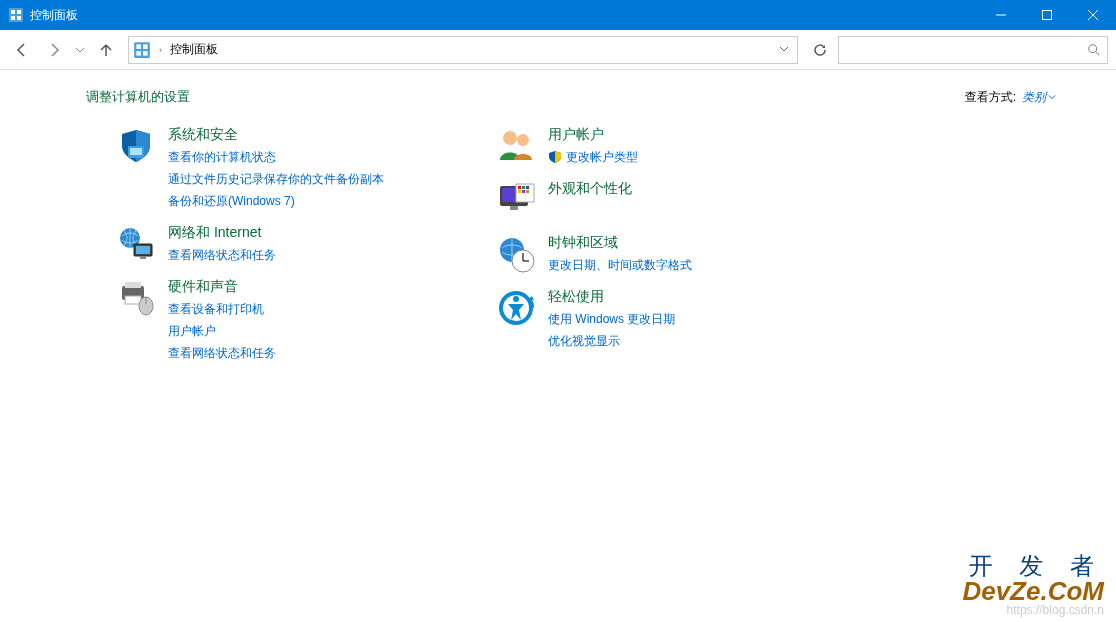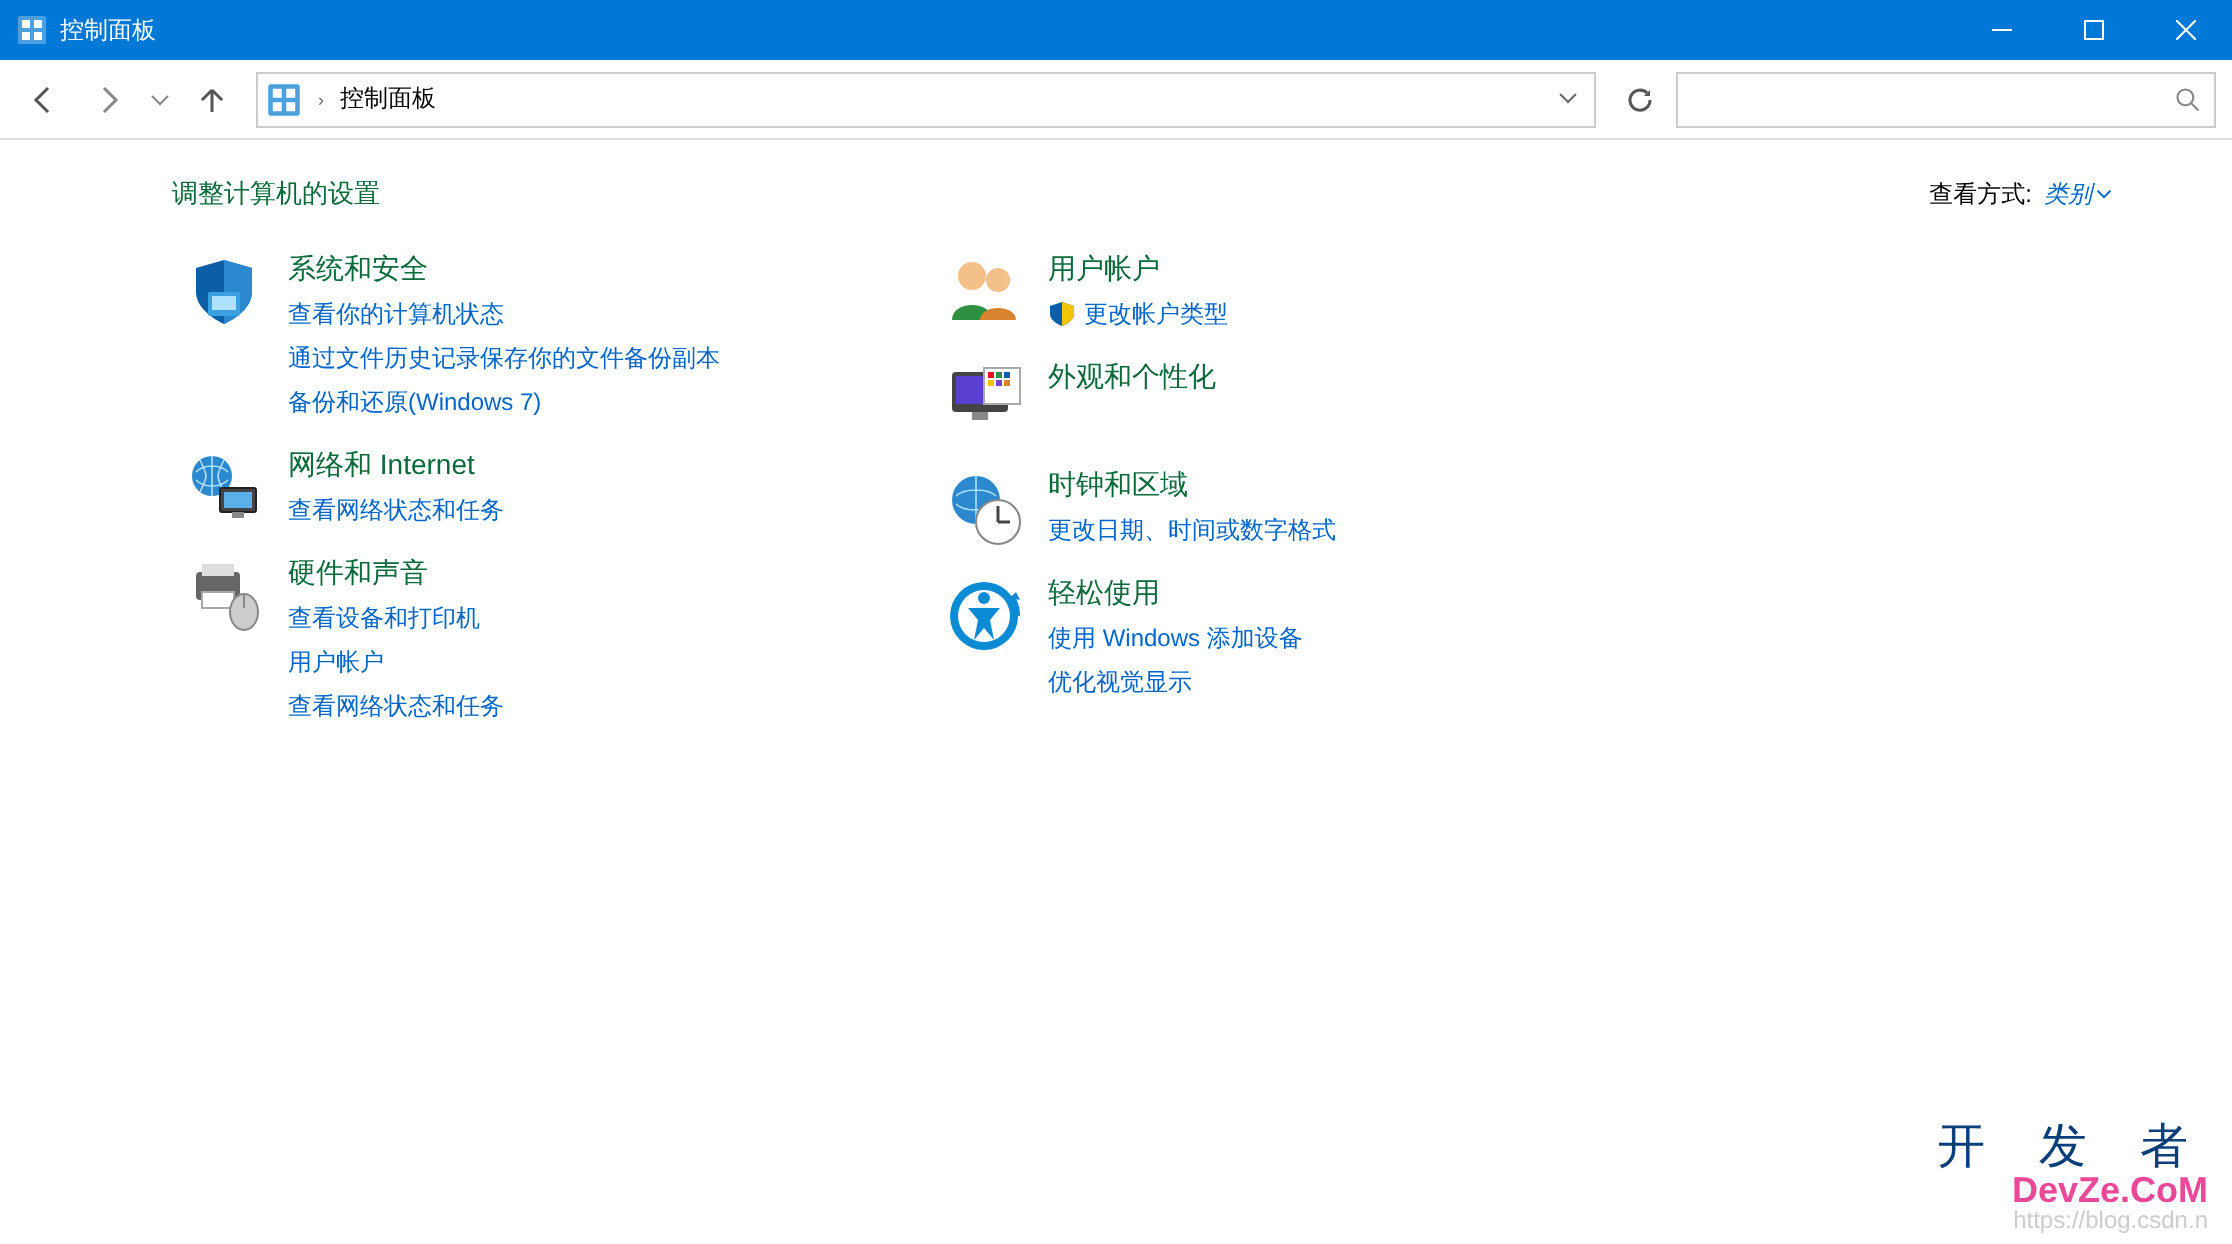--- a/index.html
+++ b/index.html
@@ -88,21 +88,21 @@
     align-items:center;
     padding: 0 60px 20px 86px;
   }
   .content-title { color:#0a6a3a; font-size:13px; }
   .view-by { display:flex; align-items:center; gap:6px; font-size:12px; }
   .view-by .val { color:#0066cc; display:flex;align-items:center;gap:2px; cursor:pointer;font-style:italic; }
 
   .cols {
     display:flex;
     gap: 30px;
-    padding-left:92px;
+    padding-left:116px;
   }
   .col { width:350px; display:flex; flex-direction:column; gap:14px; }
 
   .cat {
     display:flex;
     gap:12px;
     align-items:flex-start;
     position:relative;
   }
   .cat.highlighted::after {
@@ -140,21 +140,22 @@
     position:absolute; right:12px; bottom:18px;
     font-family: "Segoe UI", sans-serif;
     text-align:right;
     line-height:1;
   }
   .watermark-devze .kfz {
     color:#0a3f7a; font-size:24px; letter-spacing:10px;
     font-weight:500;
   }
   .watermark-devze .devze {
-    color:#ec4899; font-size:18px; font-weight:600;
+    color:#a16207; font-size:26px; font-weight:600;
+    font-style:italic;
   }
 </style>
 </head>
 <body>
 
 <div class="titlebar">
   <div class="titlebar-left">
     <span class="titlebar-icon">
       <svg viewBox="0 0 16 16">
           <rect x="1" y="1" width="14" height="14" fill="#4da0df" rx="1"></rect>
@@ -379,21 +380,21 @@
               <circle cx="20" cy="20" r="17" fill="#0b8bd4"></circle>
               <circle cx="20" cy="20" r="13" fill="#fff"></circle>
               <circle cx="20" cy="11" r="3" fill="#0b8bd4"></circle>
               <path d="M12 16 L28 16 L23 22 L25 32 L20 26 L15 32 L17 22 Z" fill="#0b8bd4"></path>
               <path d="M34 10 A17 17 0 0 1 37 20" fill="none" stroke="#0b8bd4" stroke-width="2"></path>
               <path d="M36 8 L38 12 L33 11 Z" fill="#0b8bd4"></path>
             </svg>
         </div>
         <div class="cat-body">
           <span class="cat-title">轻松使用</span>
-          <span class="cat-link">使用 Windows 添加设备</span>
+          <span class="cat-link">使用 Windows 更改日期</span>
           <span class="cat-link">优化视觉显示</span>
         </div>
       </div>
 
     </div>
   </div>
 
   <div class="watermark-devze">
     <div class="kfz">开 发 者</div>
     <div class="devze">DevZe.CoM</div>

